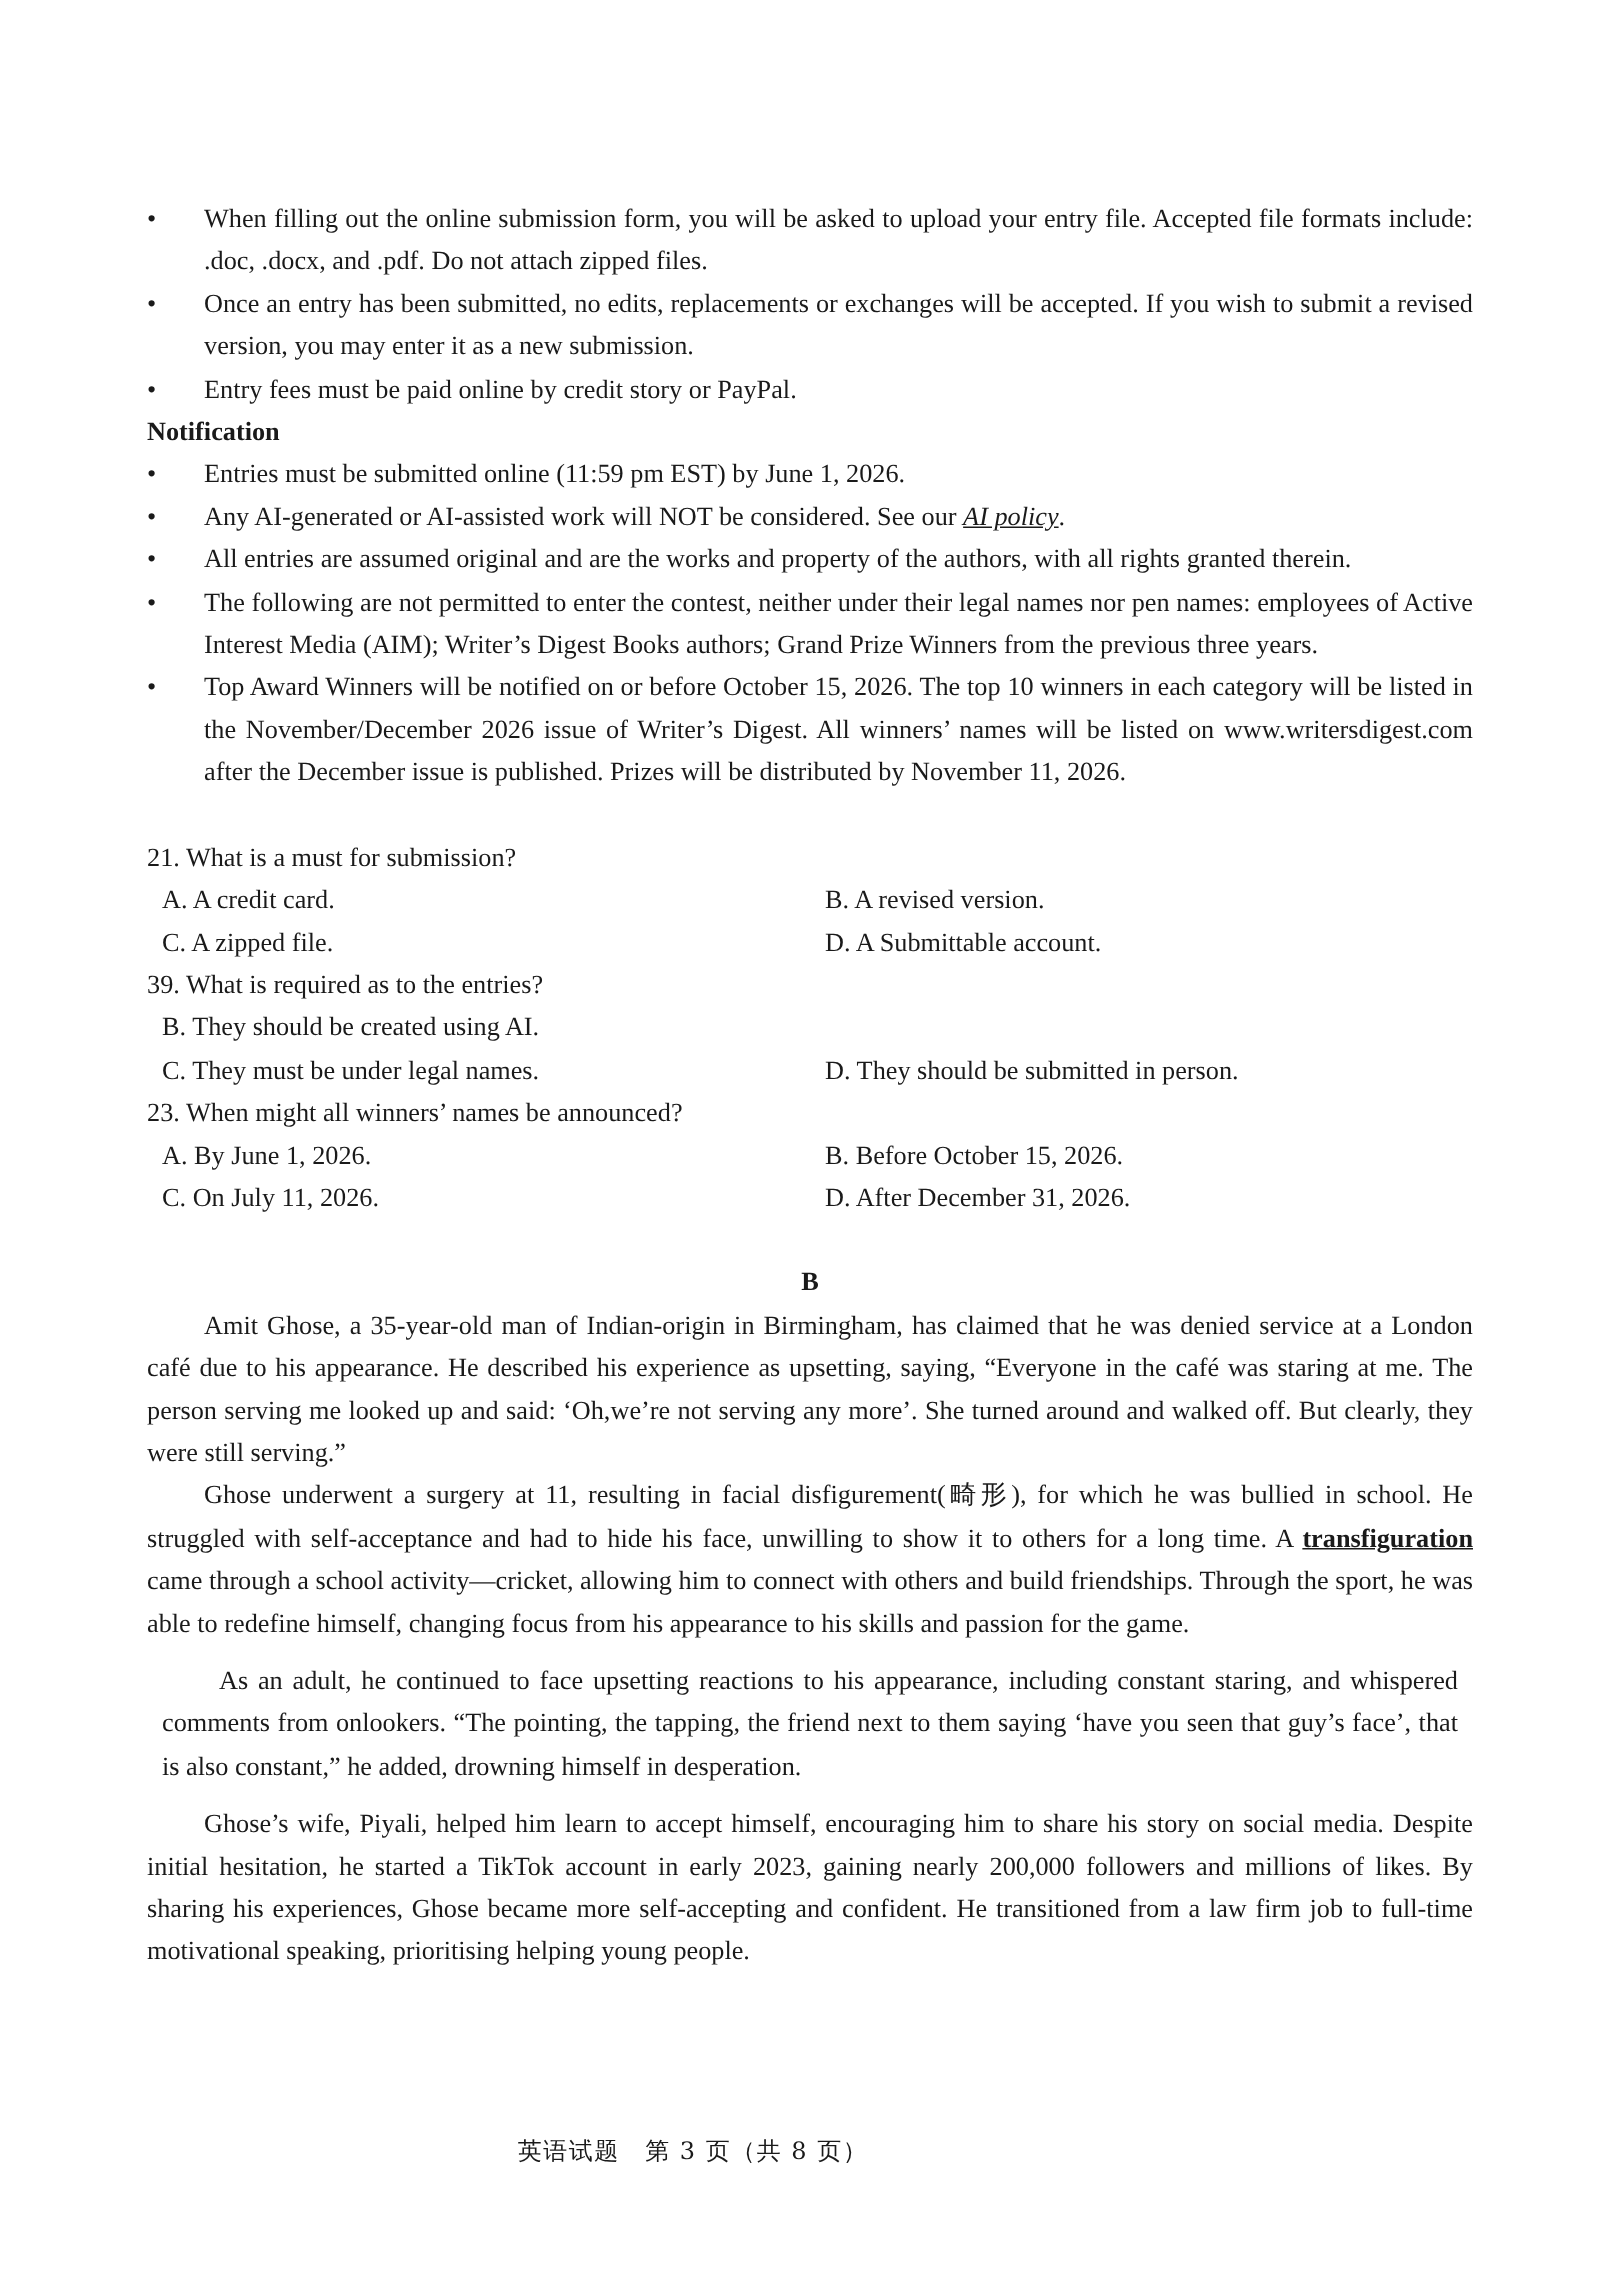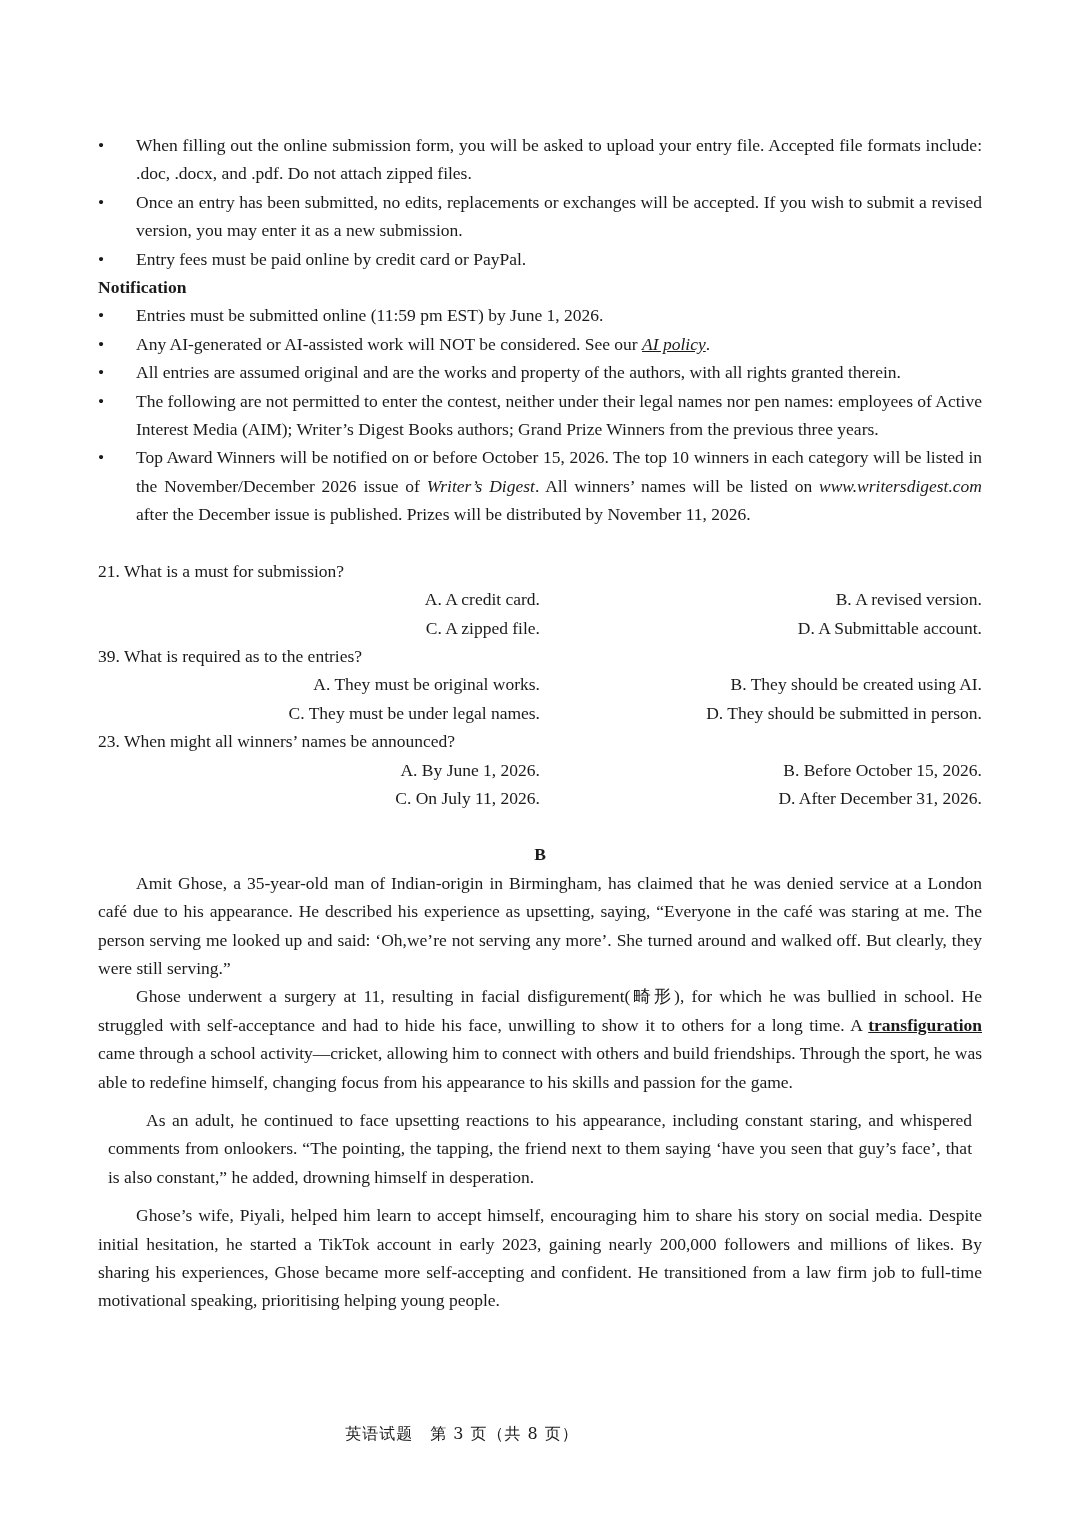--- a/index.html
+++ b/index.html
@@ -7,27 +7,27 @@
     width: 1080px; height: 1528px; position: relative; overflow: hidden;
     font-family: "Liberation Serif", "DejaVu Serif", serif;
     color: #1a1a1a; font-size: 17.5px;
   }
   .page { position: absolute; left: 98px; top: 131px; width: 884px; }
   .bullet { position: relative; padding-left: 38px; text-align: justify; line-height: 28.4px; }
   .bullet .dot { position: absolute; left: 0; top: 0; }
   .heading { font-weight: bold; line-height: 28.4px; }
   .q { line-height: 28.4px; }
   .opts { display: flex; line-height: 28.4px; }
-  .opt { width: 448px; padding-left: 10px; box-sizing: border-box; text-align: right; }
+  .opt { width: 448px; padding-left: 10px; box-sizing: border-box; }
   .opt.right { padding-left: 10px; }
   .sec { text-align: center; font-weight: bold; line-height: 28.4px; margin-top: 28px; }
   .para { text-indent: 38px; text-align: justify; line-height: 28.4px; }
   .spacer { height: 28px; }
   a.link { color: #1a1a1a; font-style: italic; text-decoration: underline; }
-  .it { font-style: italic; }
+  .it { }
   .kw { font-weight: bold; text-decoration: underline; }
   .footer {
     position: absolute; top: 1424px; left: 0; width: 924px; text-align: center;
     font-family: "DejaVu Serif", serif; font-size: 16px; letter-spacing: 1px;
   }
 </style>
 </head>
 <body>
 
 <div class="page">
@@ -35,21 +35,21 @@
   <div class="bullet">
     <span class="dot">•</span>
     <span>When filling out the online submission form, you will be asked to upload your entry file. Accepted file formats include: .doc, .docx, and .pdf. Do not attach zipped files.</span>
   </div>
   <div class="bullet">
     <span class="dot">•</span>
     <span>Once an entry has been submitted, no edits, replacements or exchanges will be accepted. If you wish to submit a revised version, you may enter it as a new submission.</span>
   </div>
   <div class="bullet">
     <span class="dot">•</span>
-    <span>Entry fees must be paid online by credit card or PayPal.</span>
+    <span>Entry fees must be paid online by credit story or PayPal.</span>
   </div>
 
   <div class="heading">Notification</div>
 
   <div class="bullet">
     <span class="dot">•</span>
     <span>Entries must be submitted online (11:59 pm EST) by June 1, 2026.</span>
   </div>
   <div class="bullet">
     <span class="dot">•</span>
@@ -78,21 +78,20 @@
     </div>
     <div class="opts">
       <div class="opt">C. A zipped file.</div>
       <div class="opt right">D. A Submittable account.</div>
     </div>
   </div>
 
   <div>
     <div class="q">39. What is required as to the entries?</div>
     <div class="opts">
-      <div class="opt">A. They must be original works.</div>
       <div class="opt right">B. They should be created using AI.</div>
     </div>
     <div class="opts">
       <div class="opt">C. They must be under legal names.</div>
       <div class="opt right">D. They should be submitted in person.</div>
     </div>
   </div>
 
   <div>
     <div class="q">23. When might all winners’ names be announced?</div>

